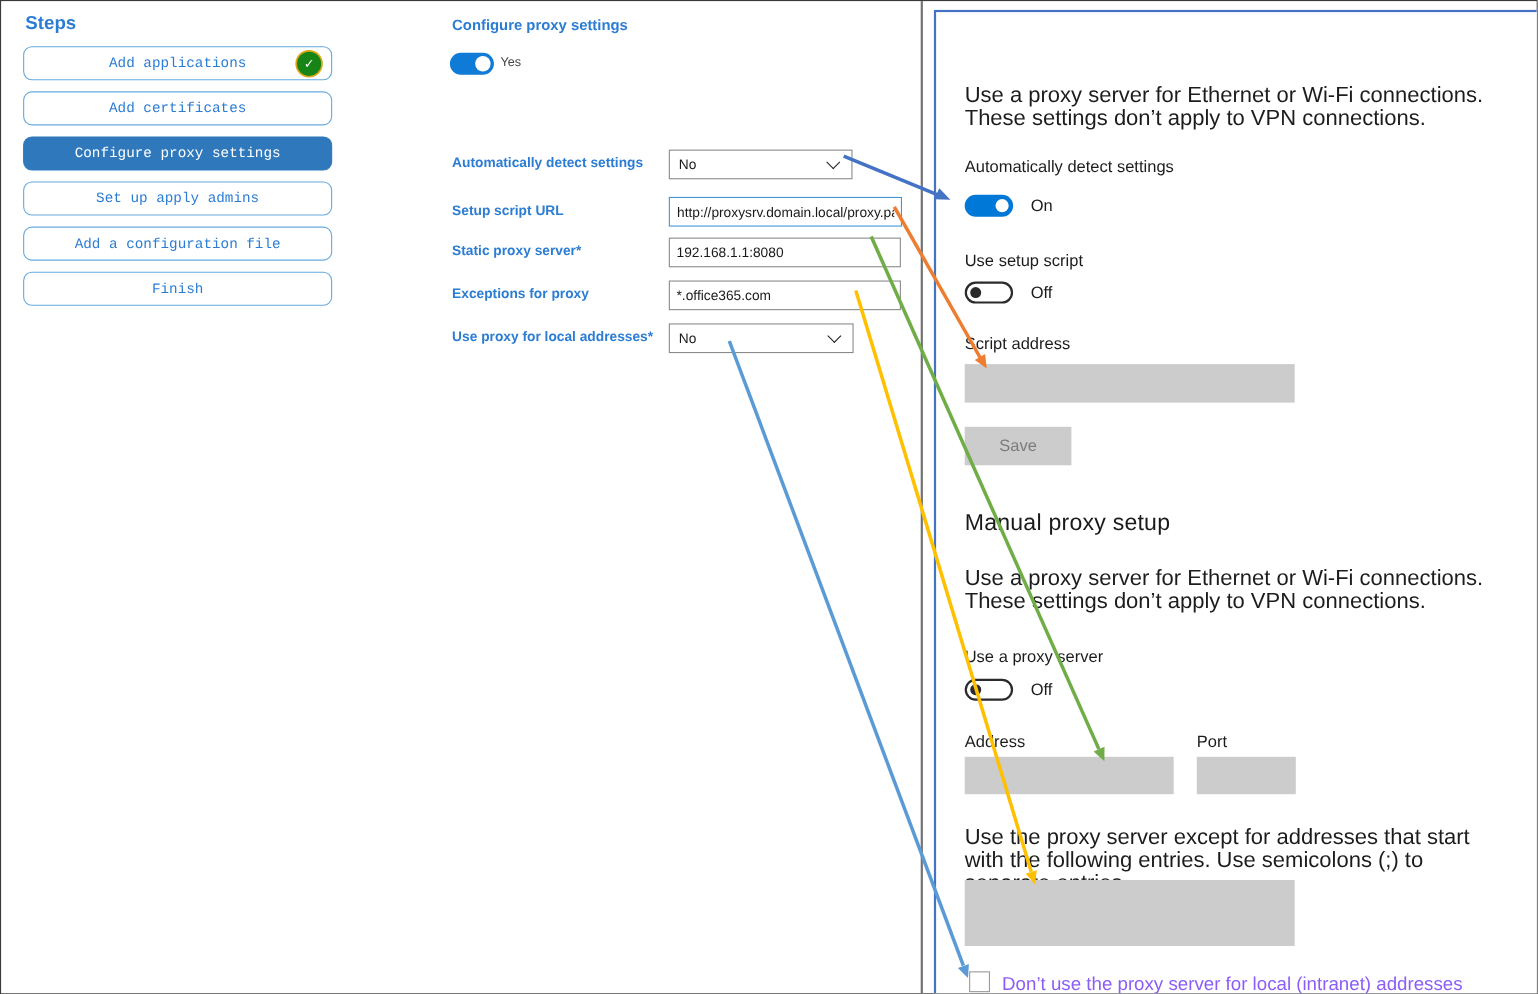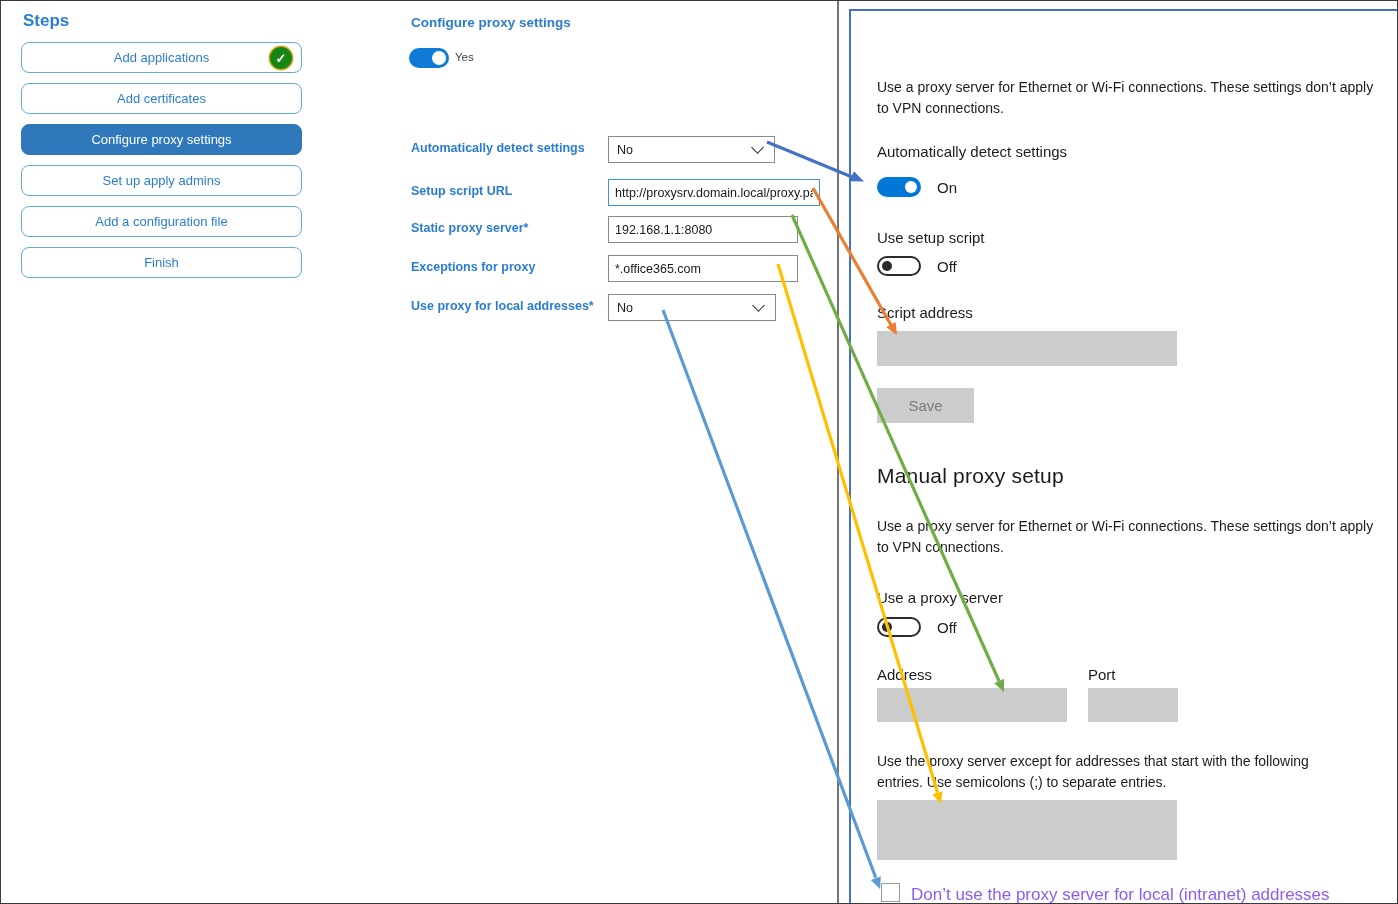--- a/index.html
+++ b/index.html
@@ -8,50 +8,50 @@
     border:1px solid #3a3a3a;
     font-family:"Liberation Sans", sans-serif;
   }
   
   .steps{position:absolute;left:20px;top:8px;width:281px;}
   .steps-title{color:#2b7cd3;font-size:17px;font-weight:700;margin:2px 0 11px 2px;}
   .step-btn{
     position:relative;display:flex;align-items:center;justify-content:center;
     width:100%;height:31px;margin-bottom:10px;box-sizing:border-box;
     background:#fff;border:1px solid #67aade;border-radius:8px;
-    color:#2b7cd3;font-size:13px;font-family:Liberation Sans, sans-serif;cursor:pointer;padding:12px;
+    color:#2b7cd3;font-size:13px;font-family:Liberation Mono, monospace;cursor:pointer;padding:12px;
   }
   .step-btn.selected{background:#2f78bb;border-color:#2f78bb;color:#fff;}
   .check-badge{
     position:absolute;right:9px;top:4px;width:22px;height:22px;border-radius:50%;
     background:#168516;box-shadow:0 0 0 1.5px #d9a718;
     color:#fff;font-size:13px;font-weight:700;display:flex;align-items:center;justify-content:center;
   }
   
   .form{position:absolute;left:408px;top:8px;width:420px;height:894px;}
   .form-title{position:absolute;left:2px;top:6px;color:#2b7cd3;font-size:13.5px;font-weight:700;}
   .toggle-yes{position:absolute;left:0;top:39px;width:40px;height:20px;border-radius:10px;background:#0f7bd7;cursor:pointer;}
   .toggle-yes::after{content:"";position:absolute;right:3px;top:3px;width:14px;height:14px;border-radius:50%;background:#fff;}
   .toggle-yes-label{position:absolute;left:46px;top:42px;font-size:11.5px;color:#444;}
   .f-label{position:absolute;left:2px;color:#2b7cd3;font-size:12.5px;font-weight:600;white-space:nowrap;}
   .f-ctl{position:absolute;left:199px;box-sizing:border-box;height:27px;background:#fff;border:1px solid #8a8a8a;}
-  .f-input{width:190px;font-family:inherit;font-size:12.5px;color:#1a1a1a;padding:0 6px;outline:none;}
+  .f-input{width:211px;font-family:inherit;font-size:12.5px;color:#1a1a1a;padding:0 6px;outline:none;}
   .f-input.focused{border:1px solid #3f95d8;width:212px;}
   .f-select{width:167px;cursor:pointer;display:flex;align-items:center;}
   .f-select .val{font-size:12.5px;color:#1a1a1a;padding-left:8px;flex:1;}
   .chev{width:8px;height:8px;border-right:1.8px solid #222;border-bottom:1.8px solid #222;transform:rotate(45deg);margin:-4px 12px 0 0;}
   
   .divider{position:absolute;left:836px;top:0;width:2px;height:902px;background:#737373;}
   
   .settings{
     position:absolute;left:848px;top:8px;width:552px;height:938px;box-sizing:border-box;
     border:2px solid #4472c4;background:#fff;color:#1c1c1c;
   }
   .settings .h{position:absolute;left:26px;font-size:21px;font-weight:400;color:#1a1a1a;letter-spacing:.2px;white-space:nowrap;}
-  .settings .p{position:absolute;left:26px;font-size:14px;line-height:21px;color:#1c1c1c;}
+  .settings .p{position:absolute;left:26px;font-size:20px;line-height:21px;color:#1c1c1c;}
   .settings .lbl{position:absolute;left:26px;font-size:15px;color:#1c1c1c;white-space:nowrap;}
   .win-toggle{position:absolute;left:26px;width:44px;height:20px;border-radius:11px;box-sizing:border-box;cursor:pointer;}
   .win-toggle.on{background:#0078d7;}
   .win-toggle.on::after{content:"";position:absolute;right:4px;top:4px;width:12px;height:12px;border-radius:50%;background:#fff;}
   .win-toggle.off{background:#fff;border:2px solid #2b2b2b;}
   .win-toggle.off::after{content:"";position:absolute;left:3px;top:3px;width:10px;height:10px;border-radius:50%;background:#2b2b2b;}
   .tstate{position:absolute;left:86px;font-size:15px;color:#1c1c1c;}
   .gray-box{position:absolute;background:#cccccc;}
   .save-btn{
     position:absolute;left:26px;width:97px;height:35px;background:#cccccc;border:none;

